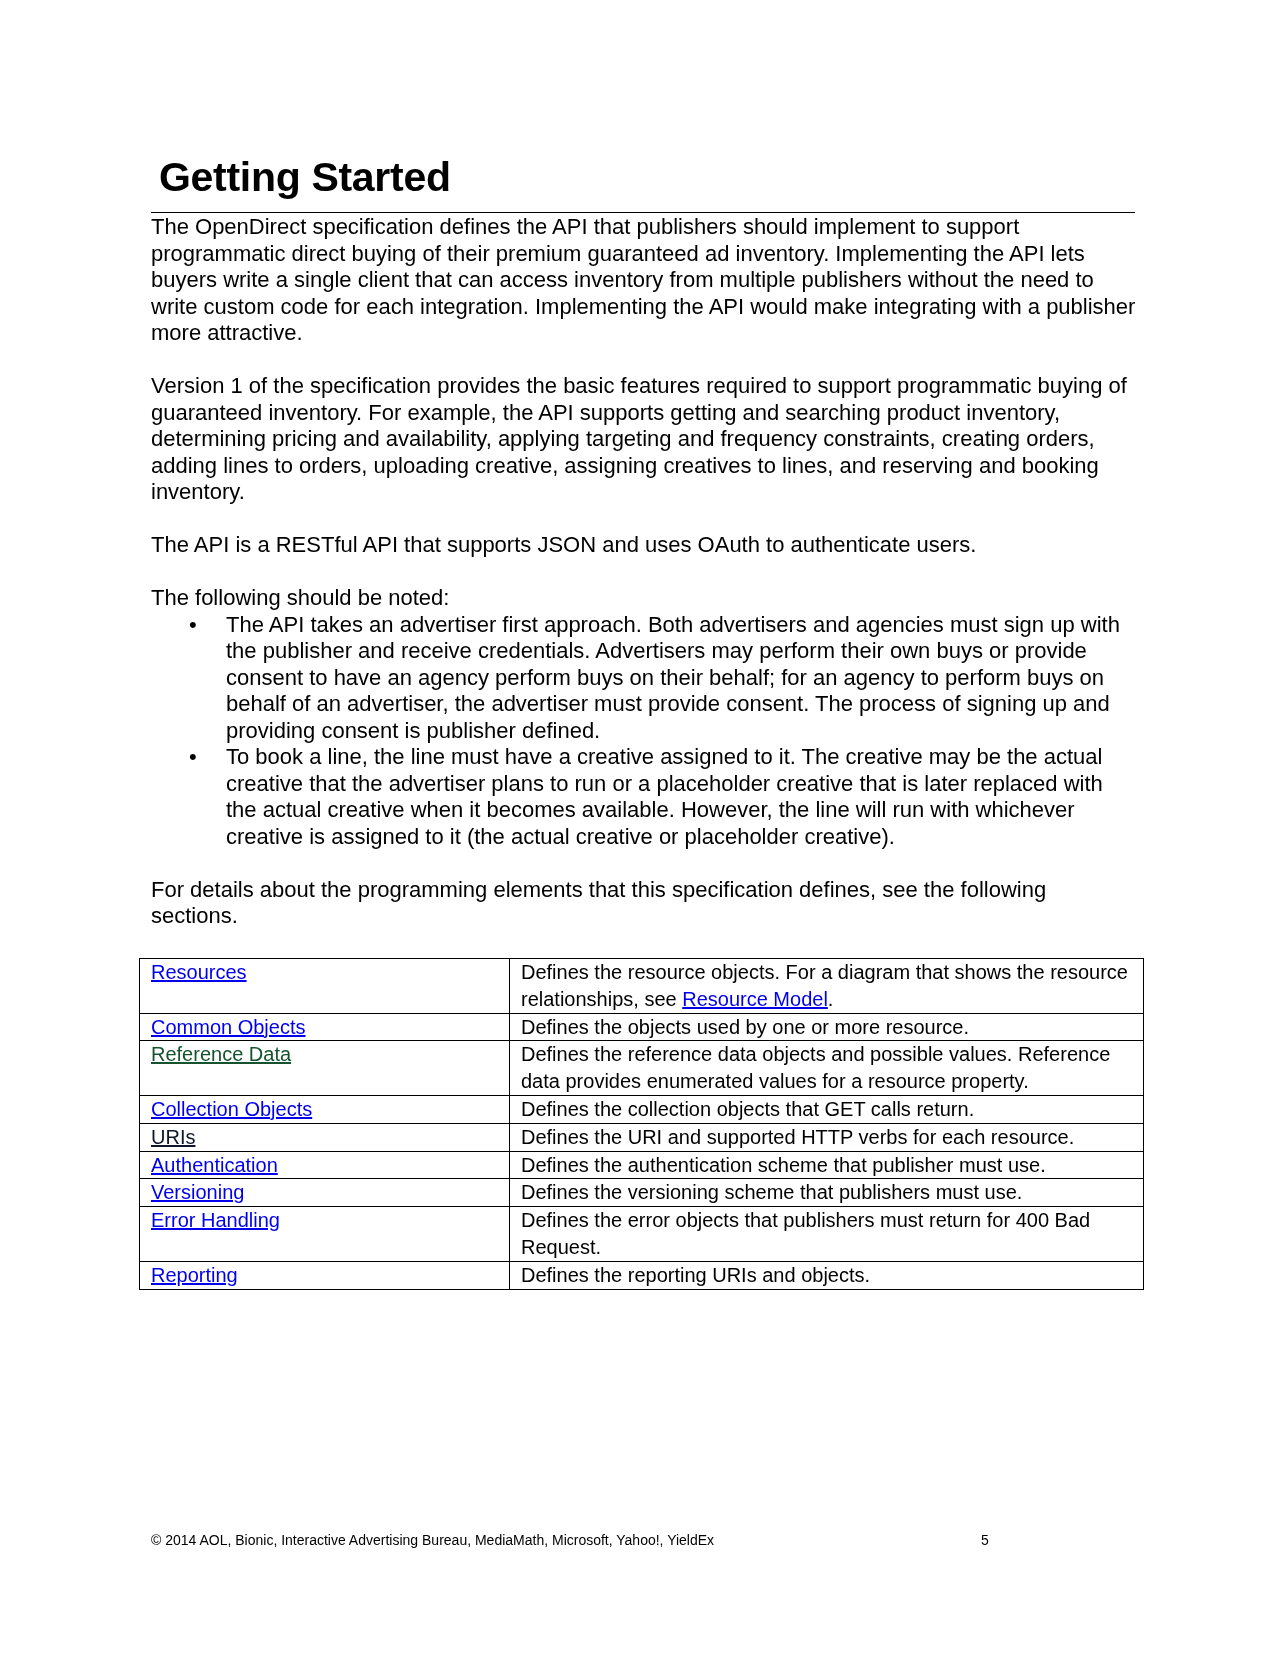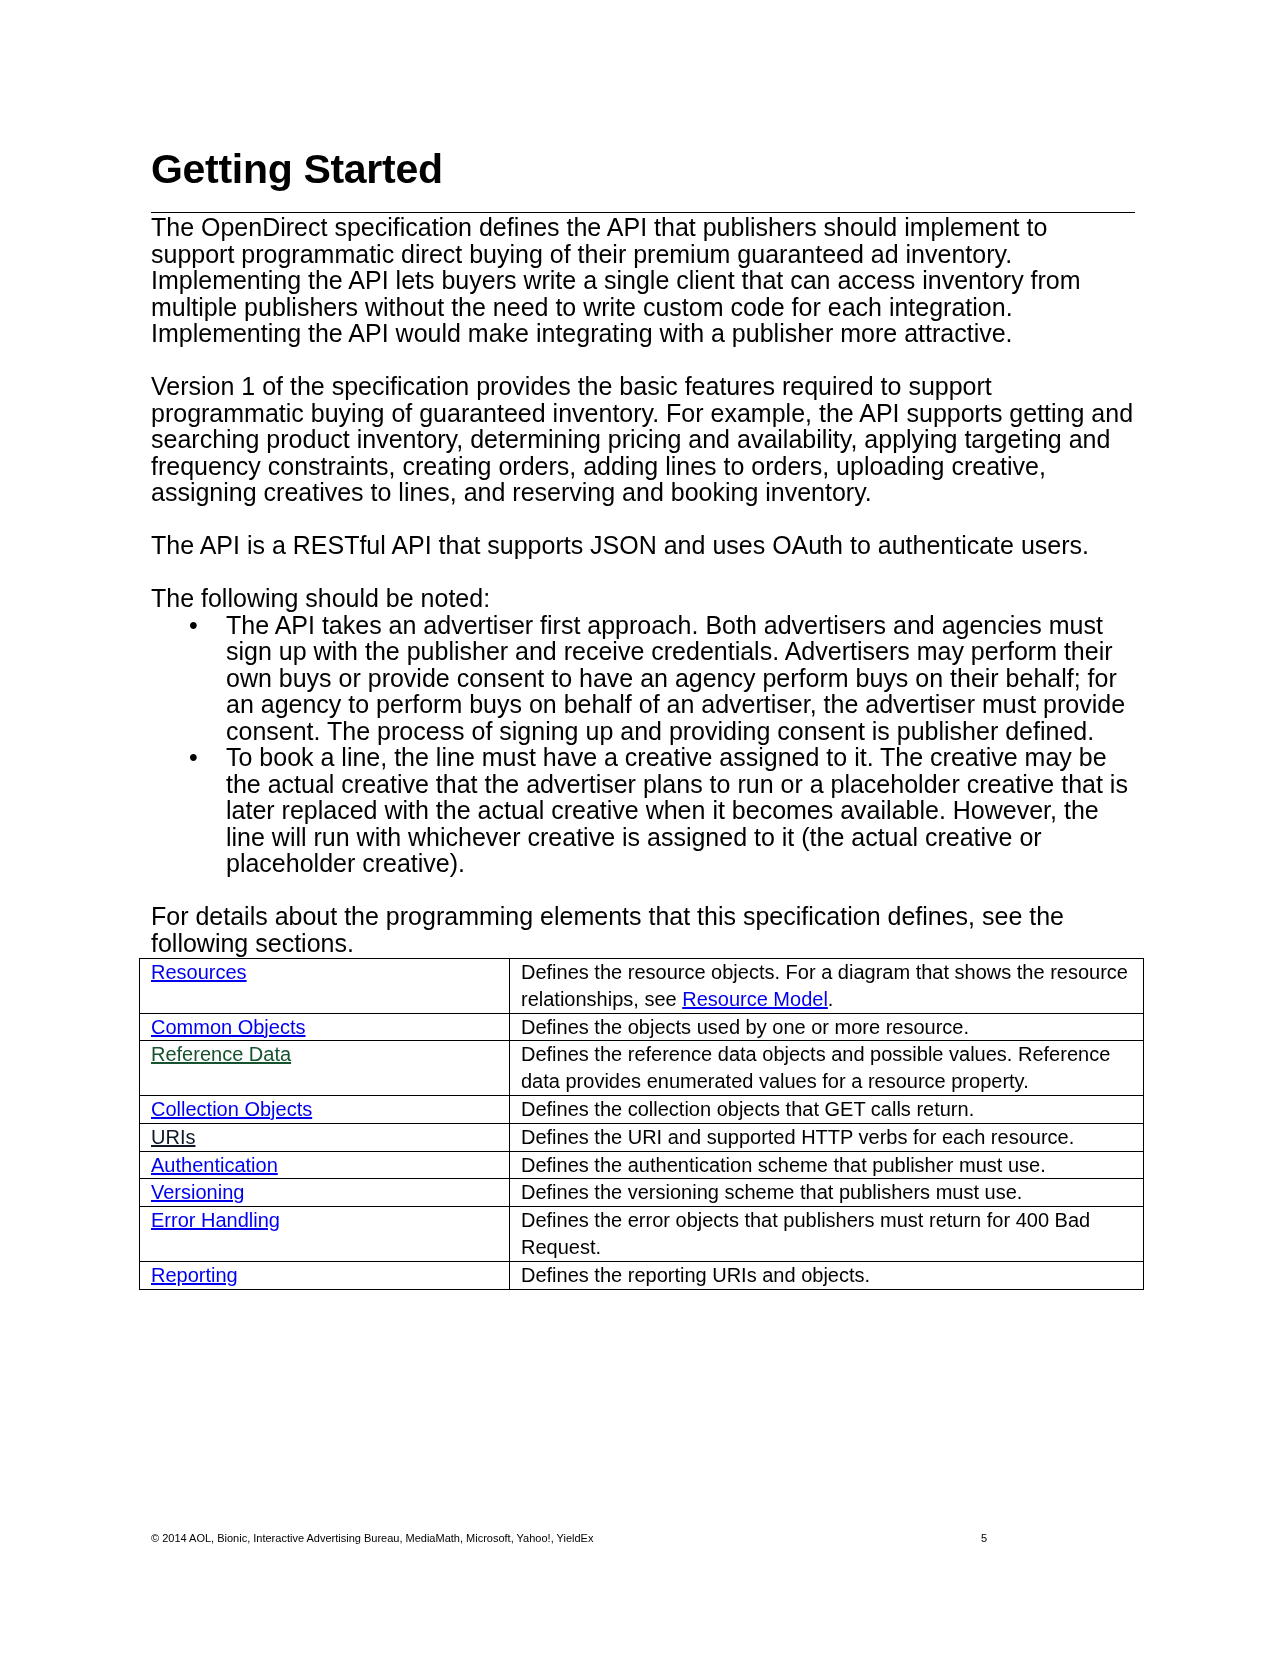--- a/index.html
+++ b/index.html
@@ -1,42 +1,42 @@
 <!DOCTYPE html>
 <html><head>
 <meta charset="utf-8">
 <style>
   html, body { margin: 0; padding: 0; background: #ffffff; }
   body {
     width: 1280px; height: 1656px; position: relative; overflow: hidden;
     font-family: "Liberation Sans", sans-serif; color: #000;
   }
   h1 {
-    position: absolute; left: 151px; top: 146px; margin: 0;
+    position: absolute; left: 151px; top: 146px; margin: 8px;
     font-size: 41px; font-weight: bold; letter-spacing: -0.3px;
   }
   .rule { position: absolute; left: 151px; top: 212px; width: 984px; height: 0; border-top: 1.3px solid #000; }
   .body-text {
     position: absolute; left: 151px; top: 214px; width: 985px;
-    font-size: 25px; line-height: 26.5px;
+    font-size: 22px; line-height: 26.5px;
   }
   .body-text p { margin: 0 0 26.5px 0; }
   .body-text p.tight { margin-bottom: 0; }
   ul.notes { list-style: none; margin: 0 0 26.5px 0; padding: 0; }
   ul.notes li { position: relative; padding-left: 75px; }
   ul.notes li .bullet { position: absolute; left: 38px; top: 0; }
   a.link { color: #0000ee; text-decoration: underline; }
   table.sections {
     position: absolute; left: 139px; top: 958px; width: 1005px;
     border-collapse: collapse; font-size: 20px; line-height: 26.8px;
   }
   table.sections td { border: 1.3px solid #000; vertical-align: top; padding: 0 11px; }
   table.sections td.c1 { width: 347px; }
   .footer {
-    position: absolute; left: 151px; top: 1532px; font-size: 11px;
+    position: absolute; left: 151px; top: 1532px; font-size: 14px;
   }
   .footer .pg { position: absolute; left: 830px; top: 0; }
 </style>
 </head>
 <body>
 
 <h1>Getting Started</h1>
 <div class="rule"></div>
 
 <div class="body-text">

